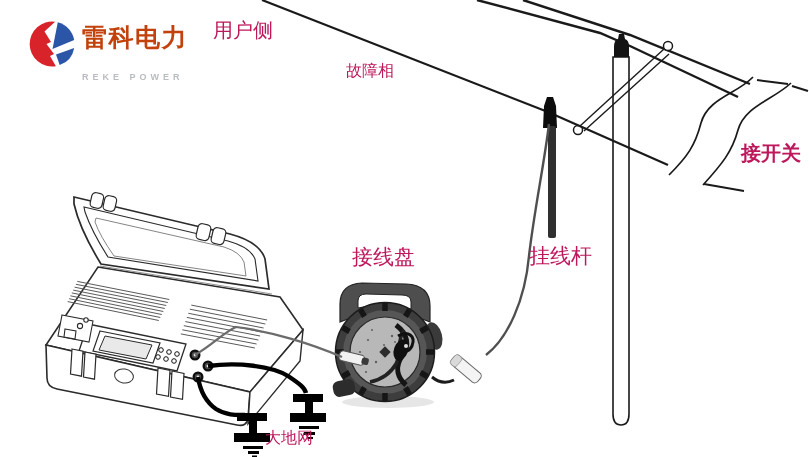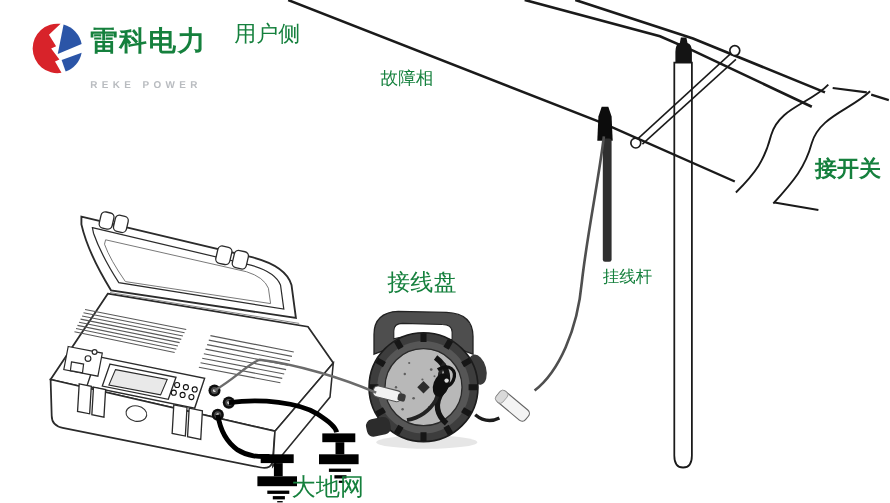--- a/index.html
+++ b/index.html
@@ -6,37 +6,37 @@
   .stage{
     position:relative;width:809px;height:457px;background:#fff;overflow:hidden;
     font-family:"Liberation Sans","DejaVu Sans",sans-serif;
   }
   .stage svg.draw{position:absolute;left:0;top:0;}
   
   .logo{position:absolute;left:28px;top:20px;display:flex;align-items:flex-start;}
   .logo-icon{width:48px;height:48px;display:block;}
   .logo-text{margin-left:6px;padding-top:4px;}
   .logo-cn{
-    font-size:25px;font-weight:bold;color:#15803d;letter-spacing:1.5px;line-height:1.1;
+    font-size:25px;font-weight:bold;color:#c2410c;letter-spacing:1.5px;line-height:1.1;
     font-family:"Liberation Sans","DejaVu Sans",sans-serif;
   }
   .logo-en{
     margin-top:20px;font-size:9px;color:#b9bcc0;letter-spacing:4px;font-weight:bold;
   }
   
   .lbl{
-    position:absolute;color:#15803d;white-space:nowrap;
+    position:absolute;color:#be185d;white-space:nowrap;
     font-family:"Liberation Serif","DejaVu Serif",serif;
   }
   .lbl-user{left:213px;top:17px;font-size:20px;}
   .lbl-fault{left:346px;top:61px;font-size:16px;}
   .lbl-switch{left:741px;top:140px;font-size:20px;font-weight:bold;}
   .lbl-reel{left:352px;top:243px;font-size:21px;}
-  .lbl-rod{left:529px;top:242px;font-size:15px;margin-left:19px;}
-  .lbl-earth{left:265px;top:428px;font-size:22px;}
+  .lbl-rod{left:529px;top:242px;font-size:21px;}
+  .lbl-earth{left:265px;top:428px;font-size:16px;}
 </style>
 </head>
 <body>
 
 <div class="stage">
 
   <svg class="draw" width="809" height="457" viewBox="0 0 809 457">
 
     <g stroke="#1a1a1a" fill="none">
       <polyline points="523,0 630,35 750,84" stroke-width="2.4"></polyline>

